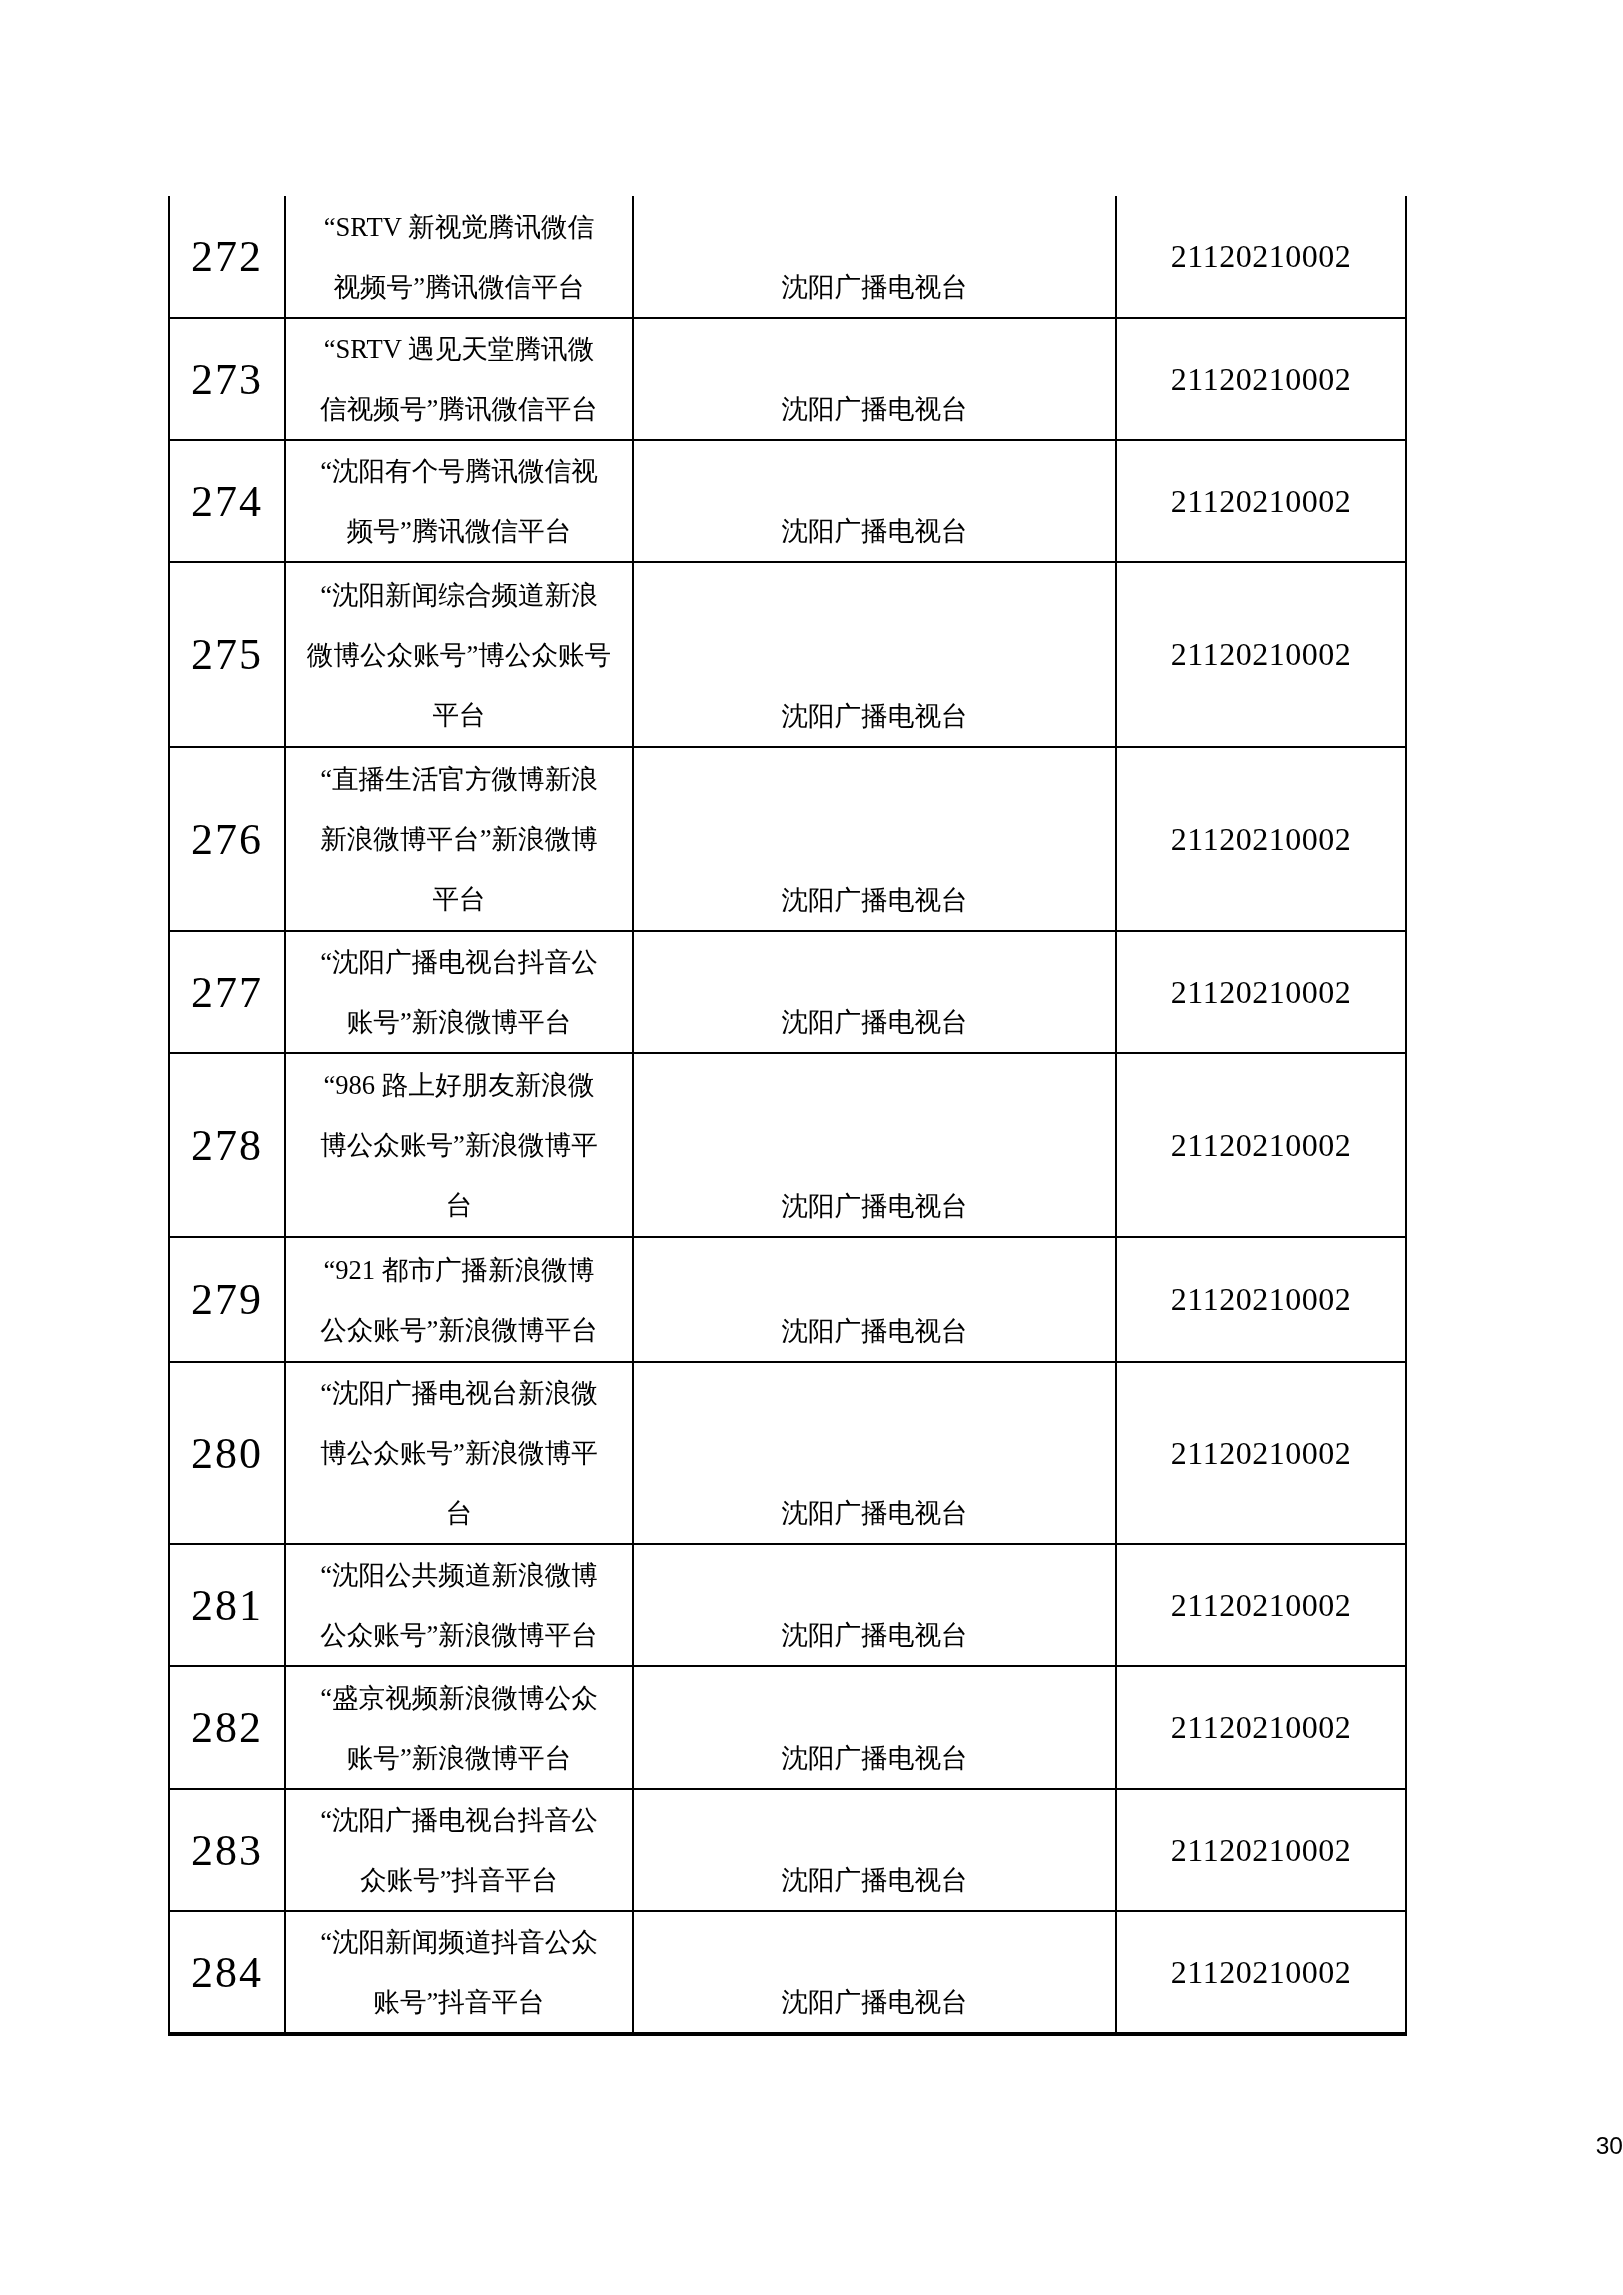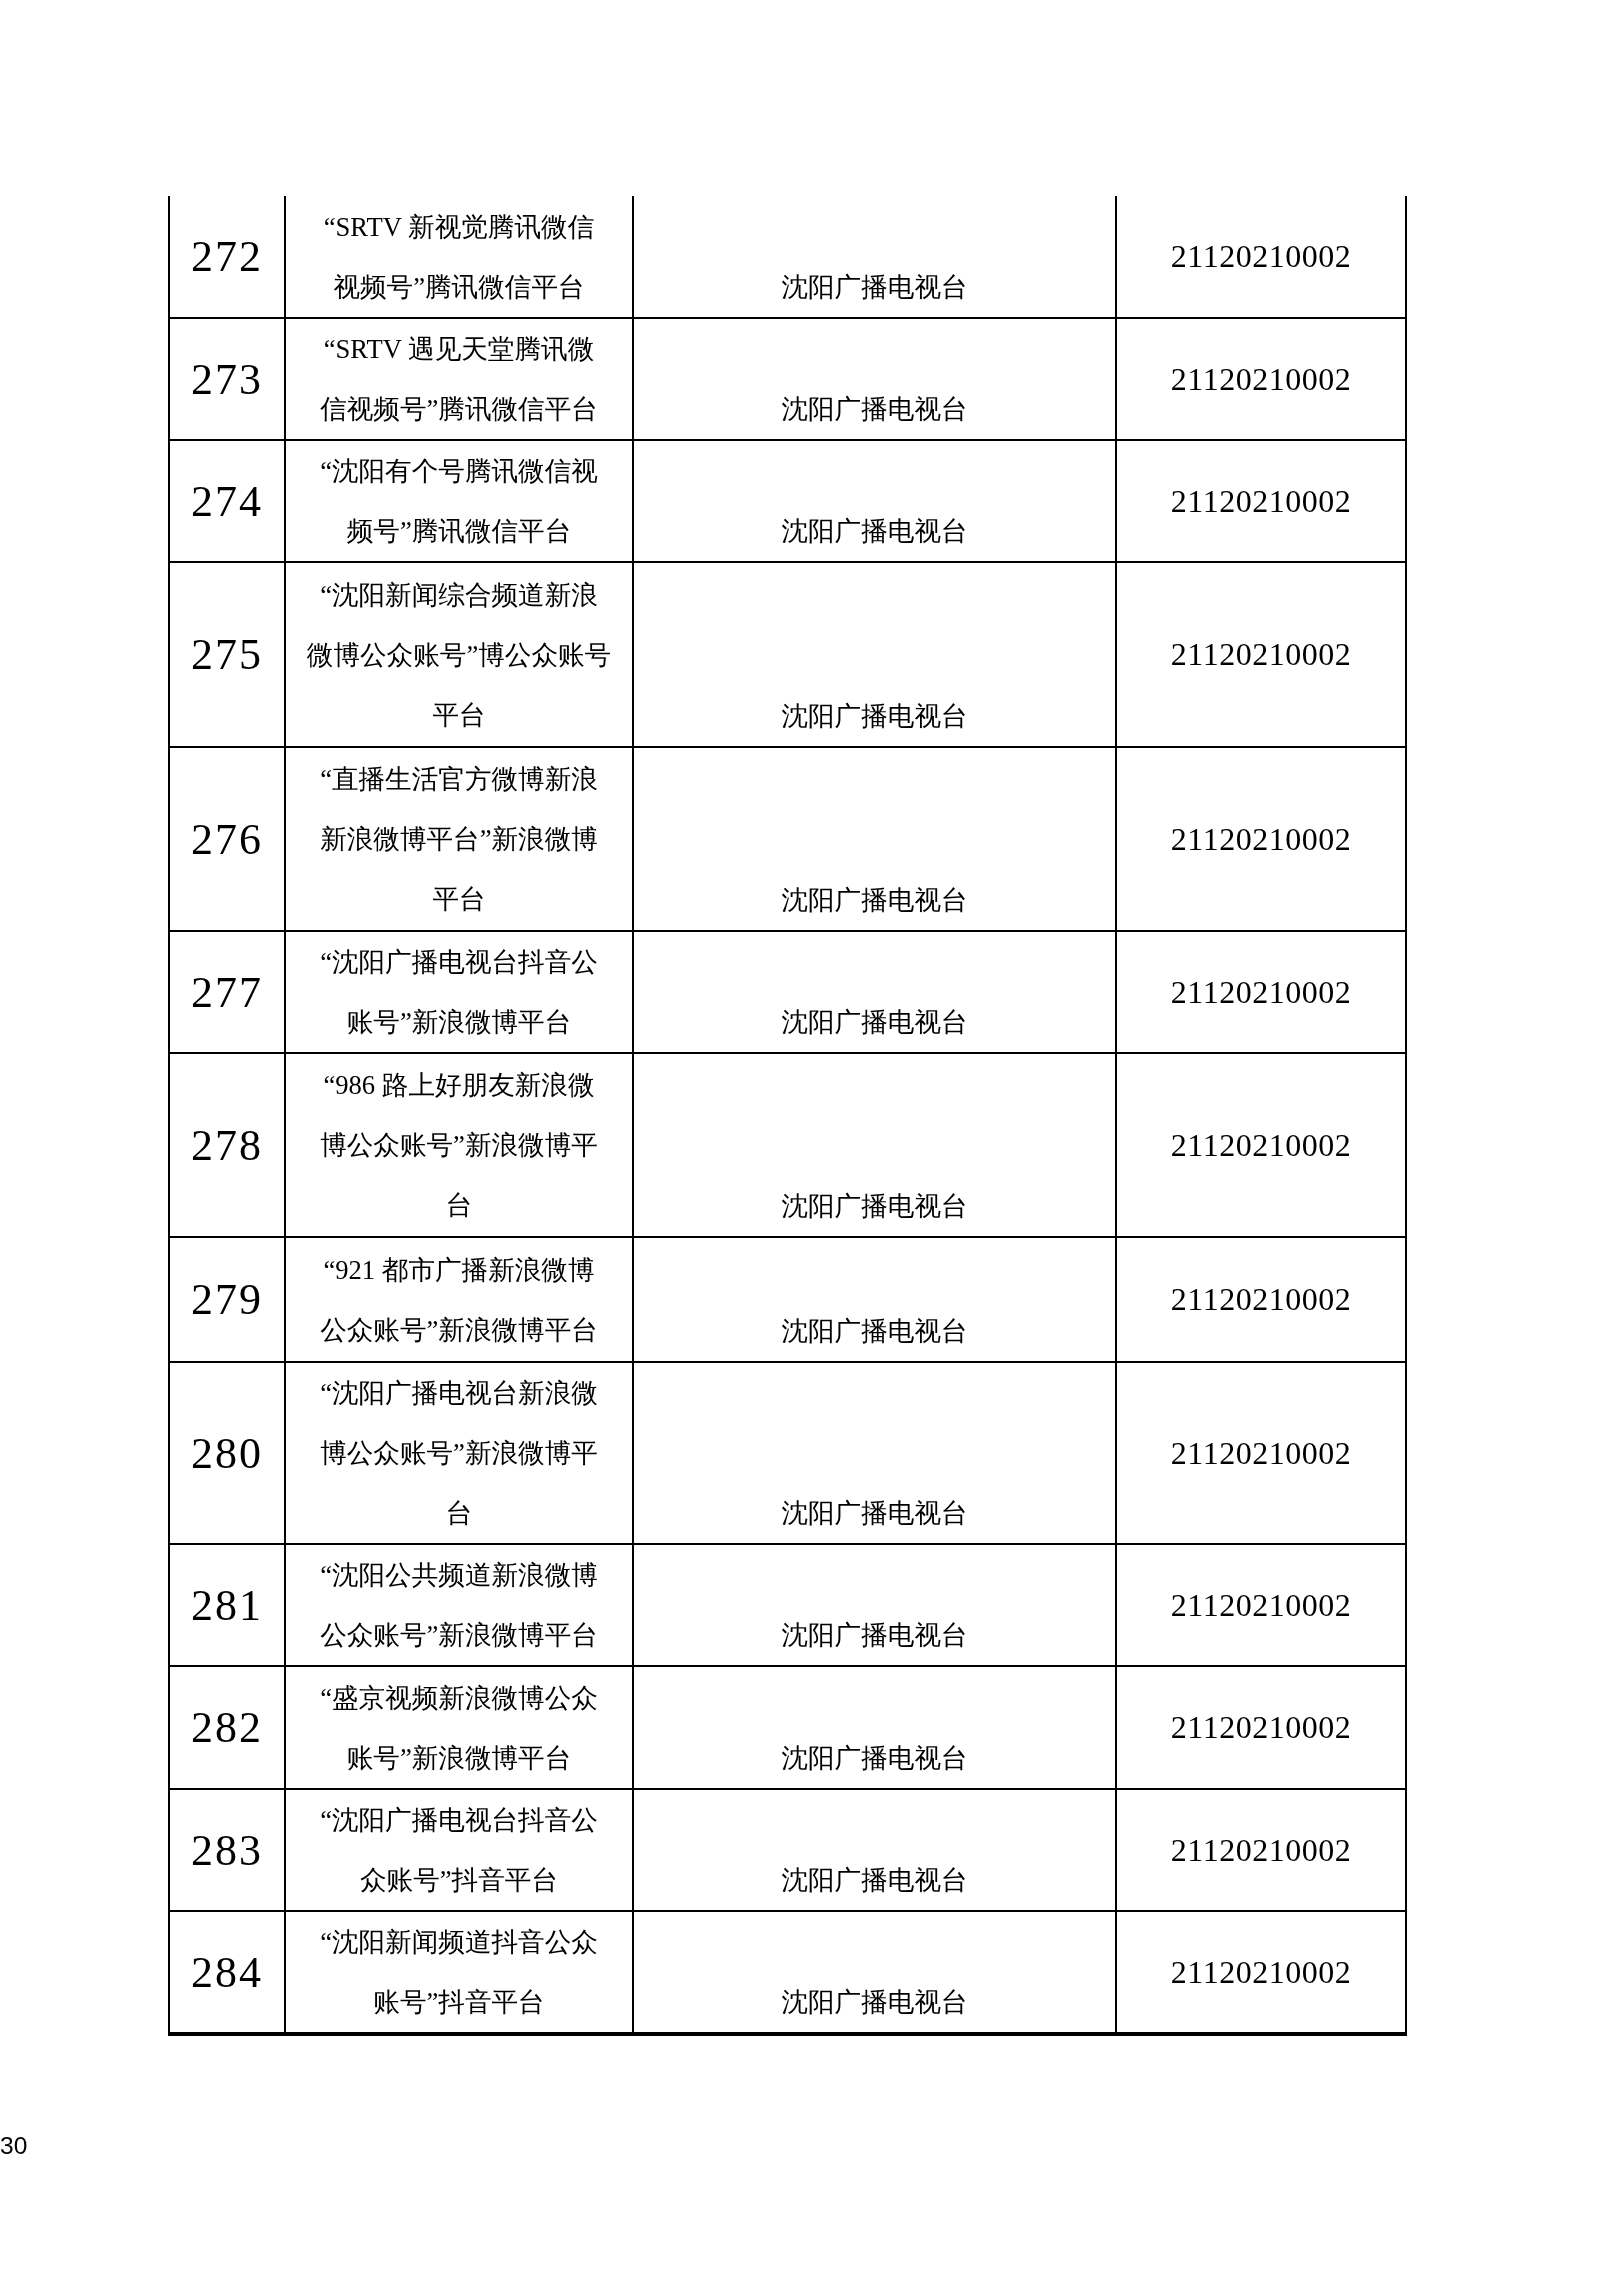--- a/index.html
+++ b/index.html
@@ -62,21 +62,21 @@
     font-size: 32px;
     letter-spacing: 0.5px;
     font-family: "Liberation Serif", "DejaVu Serif", serif;
   }
   
   .page-number {
     position: absolute;
     left: 0;
     right: 0;
     top: 2131px;
-    text-align: left;
+    text-align: right;
     font-size: 24.5px;
     line-height: 29px;
     font-family: "Liberation Sans", "DejaVu Sans", sans-serif;
     color: #000000;
   }
 </style>
 </head>
 <body>
 
 <table class="media-table">

